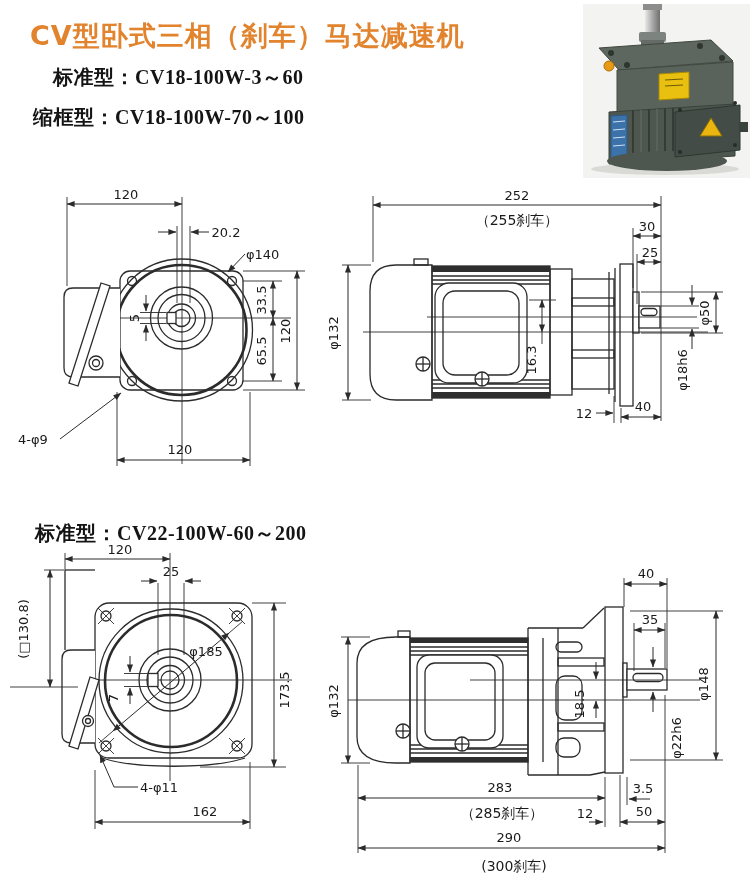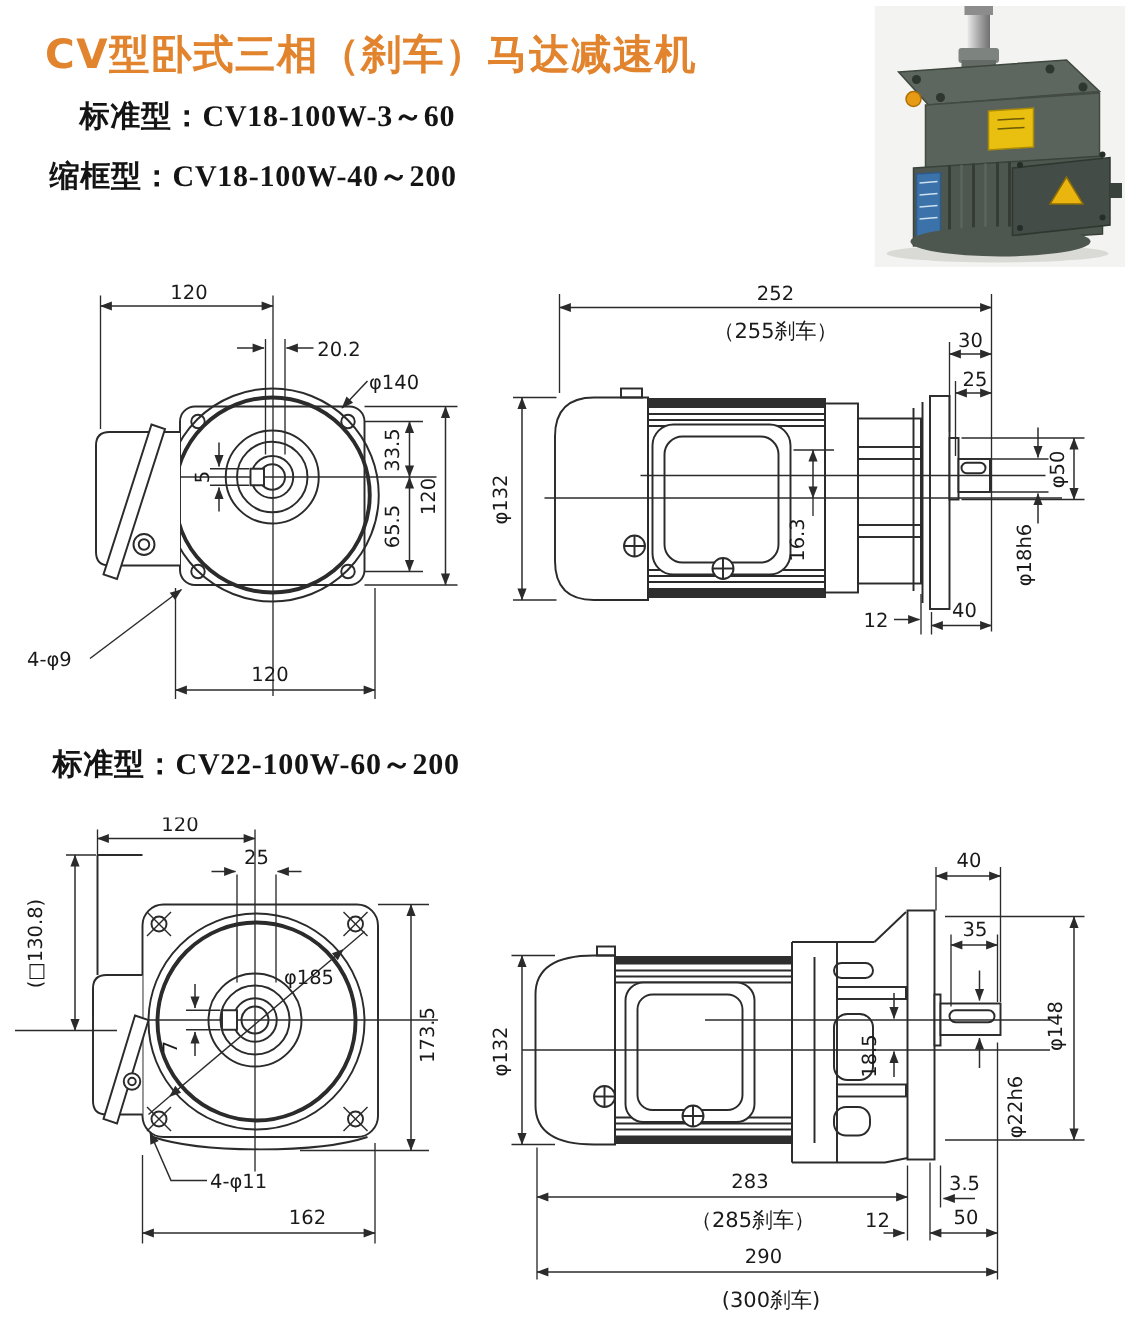--- a/index.html
+++ b/index.html
@@ -4,21 +4,21 @@
 <style>
   html,body{margin:0;padding:0;background:#ffffff;}
   .page{position:relative;width:750px;height:892px;background:#ffffff;overflow:hidden;
         font-family:"Liberation Sans",sans-serif;}
   .title{position:absolute;left:30px;top:18px;font-size:27px;font-weight:bold;
          color:#e2832e;font-family:"DejaVu Sans",sans-serif;letter-spacing:1px;}
   .spec{position:absolute;font-size:20px;font-weight:bold;color:#141414;
         font-family:"Liberation Serif",serif;letter-spacing:0.5px;}
   .spec1{left:33px;top:64px;margin-left:20px;}
   .spec2{left:33px;top:104px;}
-  .spec3{left:35px;top:496px;}
+  .spec3{left:35px;top:520px;}
   .photo{position:absolute;left:583px;top:4px;}
   .dwg{position:absolute;left:0;}
   .dwg1{top:180px;}
   .dwg2{top:545px;}
   
   .geo{fill:none;stroke:#2b2b2b;stroke-width:1.3;}
   .geof{fill:#ffffff;stroke:#2b2b2b;stroke-width:1.3;}
   .thick{fill:none;stroke:#2b2b2b;stroke-width:2.6;}
   .fin{fill:#2e2e2e;stroke:none;}
   .ext{stroke:#2b2b2b;stroke-width:0.9;fill:none;}
@@ -30,21 +30,21 @@
   svg text{font-family:"DejaVu Sans",sans-serif;font-size:13px;fill:#1a1a1a;}
   svg text.ck{font-size:14px;}
 </style>
 </head>
 <body>
 
 <div class="page">
 
   <div class="title">CV型卧式三相（刹车）马达减速机</div>
   <div class="spec spec1">标准型：CV18-100W-3～60</div>
-  <div class="spec spec2">缩框型：CV18-100W-40～200</div>
+  <div class="spec spec2">缩框型：CV18-100W-70～100</div>
   <div class="spec spec3">标准型：CV22-100W-60～200</div>
 
   <svg class="photo" width="167" height="174" viewBox="0 0 167 174">
     <defs>
       <linearGradient id="shg" x1="0" y1="0" x2="1" y2="0">
         <stop offset="0" stop-color="#e9e9e9"></stop>
           <stop offset="0.5" stop-color="#a8a8a8"></stop>
           <stop offset="1" stop-color="#6f6f6f"></stop>
       </linearGradient>
     </defs>

